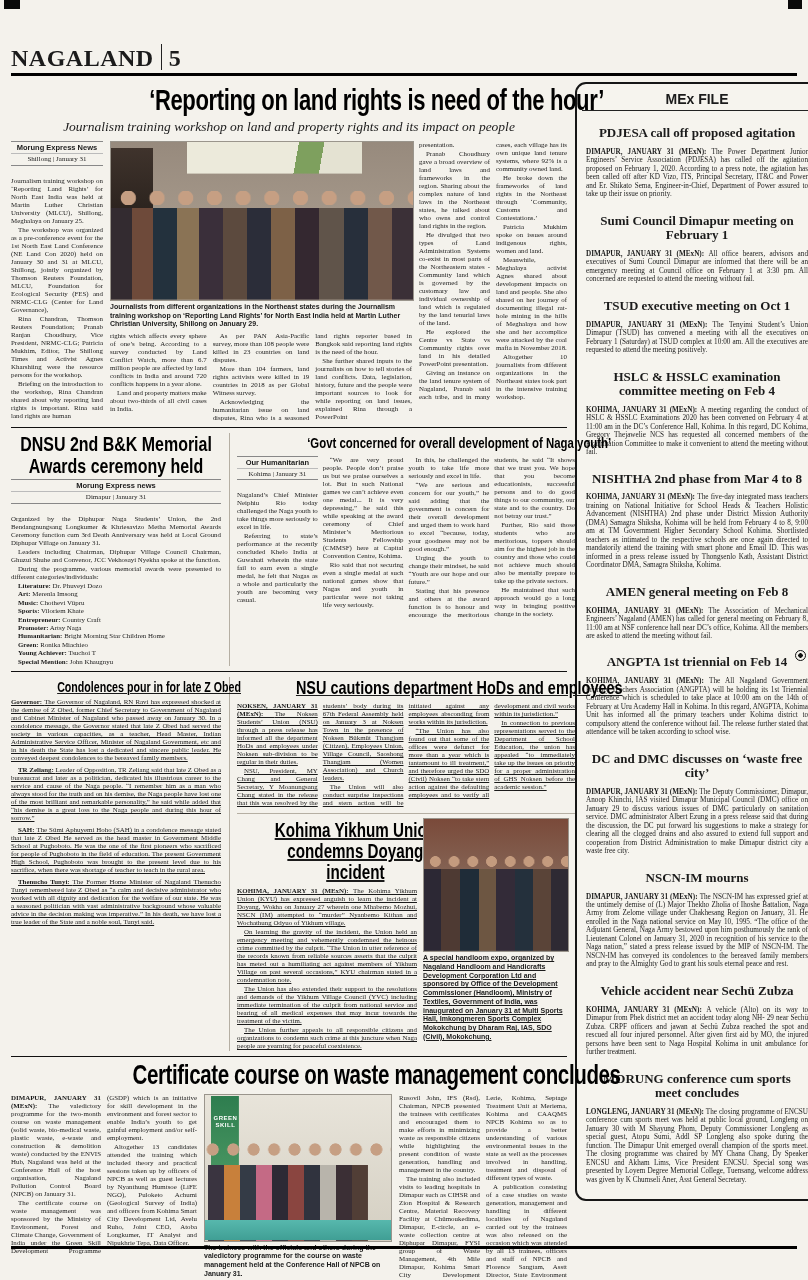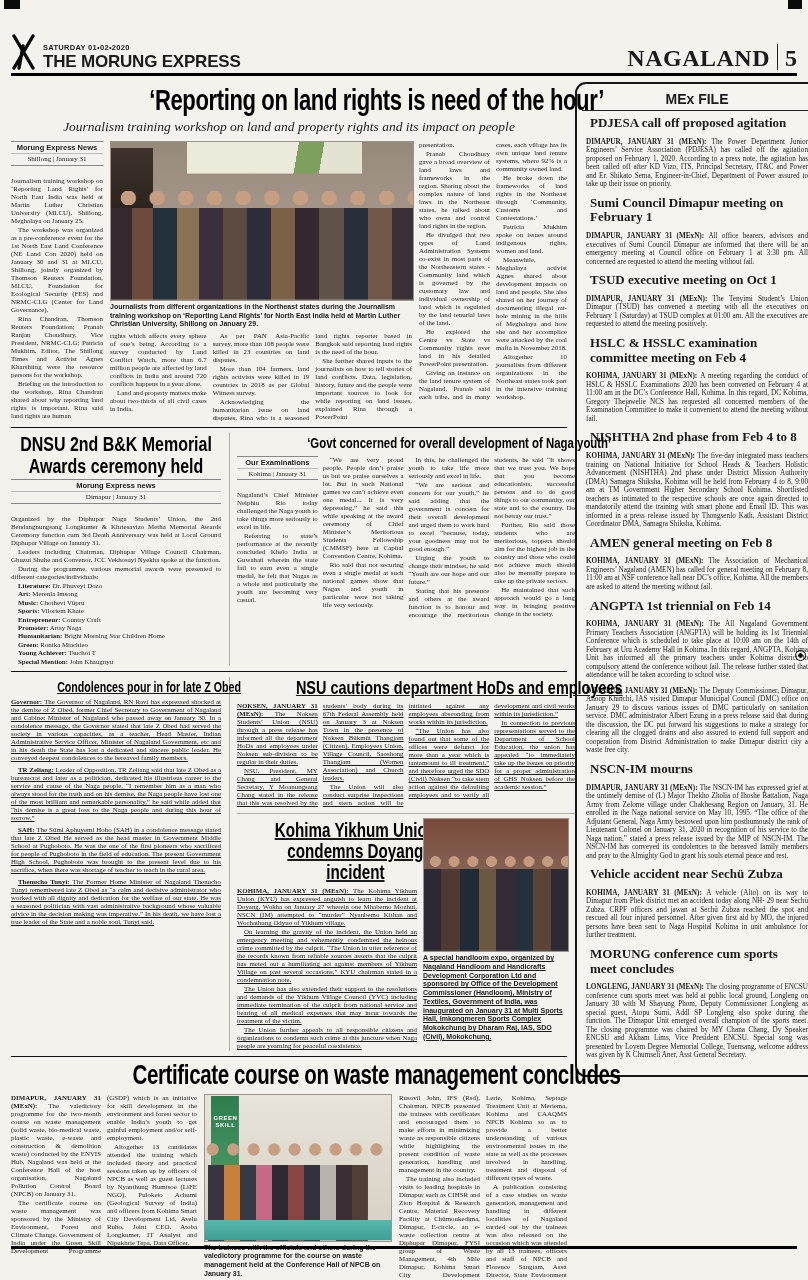--- a/index.html
+++ b/index.html
@@ -86,41 +86,32 @@
   h3.kyu-h{font-size:20px;line-height:1.05;margin:2px 0 4px;}
   .kyu-photo-block{width:144px;flex:none;}
   
   .cert-body{display:flex;gap:7px;}
   .cert-a{width:186px;flex:none;column-count:2;column-gap:6px;}
   .cert-photo-block{width:188px;flex:none;}
   .cert-b{width:168px;flex:none;column-count:2;column-gap:6px;}
   
   .mexfile{width:222px;flex:none;border:2px solid #161616;border-radius:11px;padding:5px 9px 8px;background:#f6f4ee;align-self:flex-start;}
   .mex-title{font:800 14px/1.5 "Liberation Sans",sans-serif;text-align:center;border-bottom:1.5px solid #222;margin:0 -4px 2px;}
-  .brief h3{font:800 13px/1.12 "Liberation Serif",serif;text-align:left;margin:5px 4px 3px;}
+  .brief h3{font:800 13px/1.12 "Liberation Serif",serif;text-align:center;margin:15px 4px 3px;}
   .brief .bodytext{font-size:7.2px;line-height:1.18;}
 </style>
 </head>
 <body>
 
 <div class="page">
   <div class="mark mark-tl"></div>
   <div class="mark mark-tr"></div>
   <div class="reg-circle"></div>
 
   <header>
-    <div class="mast-left">
-      <svg class="logo" viewBox="0 0 26 36">
-        <path d="M3 2 L22 34 M22 2 L3 34 M12 12 L8 34" stroke="#0c0c0c" stroke-width="3.4" fill="none" stroke-linecap="round"></path>
-      </svg>
-      <div>
-        <div class="date-line">SATURDAY 01•02•2020</div>
-        <div class="mast">THE MORUNG EXPRESS</div>
-      </div>
-    </div>
     <div class="mast-right">
       <span class="section">NAGALAND</span>
       <span class="vr"></span>
       <span class="pageno">5</span>
     </div>
   </header>
   <div class="rule-thick"></div>
 
   <div class="main-row">
     <div class="left-main">
@@ -191,21 +182,21 @@
               <div class="award"><b>Promoter:</b> <span>Artsy Naga</span></div>
               <div class="award"><b>Humanitarian:</b> <span>Bright Morning Star Children Home</span></div>
               <div class="award"><b>Green:</b> <span>Ronika Miachieo</span></div>
               <div class="award"><b>Young Achiever:</b> <span>Tsuchoi T</span></div>
               <div class="award"><b>Special Mention:</b> <span>John Khaugnyu</span></div>
             </div>
         </section>
         <section class="govt">
           <h2 class="condensed govt-h">‘Govt concerned for overall development of Naga youth’</h2>
           <div class="cols4 bodytext">
-            <div class="credit">Our Examinations</div>
+            <div class="credit">Our Humanitarian</div>
             <div class="dateline">Kohima | January 31</div>
             <div>
 
             <p>Nagaland’s Chief Minister Neiphiu Rio today challenged the Naga youth to take things more seriously to excel in life.</p>
                 <p>Referring to state’s performance at the recently concluded Khelo India at Guwahati wherein the state fail to earn even a single medal, he felt that Nagas as a whole and particularly the youth are becoming very casual.</p>
                 <p>“We are very proud people. People don’t praise us but we praise ourselves a lot. But in such National games we can’t achieve even one medal... It is very depressing,” he said this while speaking at the award ceremony of Chief Minister’s Meritorious Students Fellowship (CMMSF) here at Capital Convention Centre, Kohima.</p>
                 <p>Rio said that not securing even a single medal at such national games show that Nagas and youth in particular were not taking life very seriously.</p>
                 <p>In this, he challenged the youth to take life more seriously and excel in life.</p>
                 <p>“We are serious and concern for our youth,” he said adding that the government is concern for their overall development and urged them to work hard to excel “because, today, your goodness may not be good enough.”</p>
                 <p>Urging the youth to change their mindset, he said “Youth are our hope and our future.”</p>
@@ -298,44 +289,45 @@
             <p class="bodytext"><b>DIMAPUR, JANUARY 31 (MExN): </b><span>The Power Department Junior Engineers’ Service Association (PDJESA) has called off the agitation proposed on February 1, 2020. According to a press note, the agitation has been called off after KD Vizo, ITS, Principal Secretary, IT&amp;C and Power and Er. Shikato Sema, Engineer-in-Chief, Department of Power assured to take up their issue on priority.</span></p>
           </div>
 
           <div class="brief">
             <h3>Sumi Council Dimapur meeting on February 1</h3>
             <p class="bodytext"><b>DIMAPUR, JANUARY 31 (MExN): </b><span>All office bearers, advisors and executives of Sumi Council Dimapur are informed that there will be an emergency meeting at Council office on February 1 at 3:30 pm. All concerned are requested to attend the meeting without fail.</span></p>
           </div>
 
           <div class="brief">
             <h3>TSUD executive meeting on Oct 1</h3>
-            <p class="bodytext"><b>DIMAPUR, JANUARY 31 (MExN): </b><span>The Tenyimi Student’s Union Dimapur (TSUD) has convened a meeting with all the executives on February 1 (Saturday) at TSUD complex at 01:00 am. All the executives are requested to attend the meeting positively.</span></p>
+            <p class="bodytext"><b>DIMAPUR, JANUARY 31 (MExN): </b><span>The Tenyimi Student’s Union Dimapur (TSUD) has convened a meeting with all the executives on February 1 (Saturday) at TSUD complex at 10:00 am. All the executives are requested to attend the meeting positively.</span></p>
           </div>
 
           <div class="brief">
             <h3>HSLC &amp; HSSLC examination committee meeting on Feb 4</h3>
             <p class="bodytext"><b>KOHIMA, JANUARY 31 (MExN): </b><span>A meeting regarding the conduct of HSLC &amp; HSSLC Examinations 2020 has been convened on February 4 at 11:00 am in the DC’s Conference Hall, Kohima. In this regard, DC Kohima, Gregory Thejawelie NCS has requested all concerned members of the Examination Committee to make it convenient to attend the meeting without fail.</span></p>
           </div>
 
           <div class="brief">
-            <h3>NISHTHA 2nd phase from Feb 4 to 8</h3>
+            <h3>NISHTHA 2nd phase from Mar 4 to 8</h3>
             <p class="bodytext"><b>KOHIMA, JANUARY 31 (MExN): </b><span>The five-day integrated mass teachers training on National Initiative for School Heads &amp; Teachers Holistic Advancement (NISHTHA) 2nd phase under District Mission Authority (DMA) Samagra Shiksha, Kohima will be held from February 4 to 8, 9:00 am at TM Government Higher Secondary School Kohima. Shortlisted teachers as intimated to the respective schools are once again directed to mandatorily attend the training with smart phone and Email ID. This was informed in a press release issued by Thongsenlo Kath, Assistant District Coordinator DMA, Samagra Shiksha, Kohima.</span></p>
           </div>
 
           <div class="brief">
             <h3>AMEN general meeting on Feb 8</h3>
             <p class="bodytext"><b>KOHIMA, JANUARY 31 (MExN): </b><span>The Association of Mechanical Engineers’ Nagaland (AMEN) has called for general meeting on February 8, 11:00 am at NSF conference hall near DC’s office, Kohima. All the members are asked to attend the meeting without fail.</span></p>
           </div>
 
           <div class="brief">
             <h3>ANGPTA 1st triennial on Feb 14</h3>
             <p class="bodytext"><b>KOHIMA, JANUARY 31 (MExN): </b><span>The All Nagaland Government Primary Teachers Association (ANGPTA) will be holding its 1st Triennial Conference which is scheduled to take place at 10:00 am on the 14th of February at Uru Academy Hall in Kohima. In this regard, ANGPTA, Kohima Unit has informed all the primary teachers under Kohima district to compulsory attend the conference without fail. The release further stated that attendance will be taken according to school wise.</span></p>
           </div>
 
           <div class="brief">
+            <h3>DC and DMC discusses on ‘waste free city’</h3>
             <p class="bodytext"><b>DIMAPUR, JANUARY 31 (MExN): </b><span>The Deputy Commissioner, Dimapur, Anoop Khinchi, IAS visited Dimapur Municipal Council (DMC) office on January 29 to discuss various issues of DMC particularly on sanitation service. DMC administrator Albert Ezung in a press release said that during the discussion, the DC put forward his suggestions to make a strategy for clearing all the clogged drains and also assured to extend full support and cooperation from District Administration to make Dimapur district city a waste free city.</span></p>
           </div>
 
           <div class="brief">
             <h3>NSCN-IM mourns</h3>
             <p class="bodytext"><b>DIMAPUR, JANUARY 31 (MExN): </b><span>The NSCN-IM has expressed grief at the untimely demise of (L) Major Thekho Zholia of Ihoshe Battalion, Naga Army from Zelome village under Chakhesang Region on January, 31. He enrolled in the Naga national service on May 10, 1995. “The office of the Adjutant General, Naga Army bestowed upon him posthumously the rank of Lieutenant Colonel on January 31, 2020 in recognition of his service to the Naga nation,” stated a press release issued by the MIP of NSCN-IM. The NSCN-IM has conveyed its condolences to the bereaved family members and pray to the Almighty God to grant his souls eternal peace and rest.</span></p>
           </div>
 
           <div class="brief">
             <h3>Vehicle accident near Sechü Zubza</h3>

